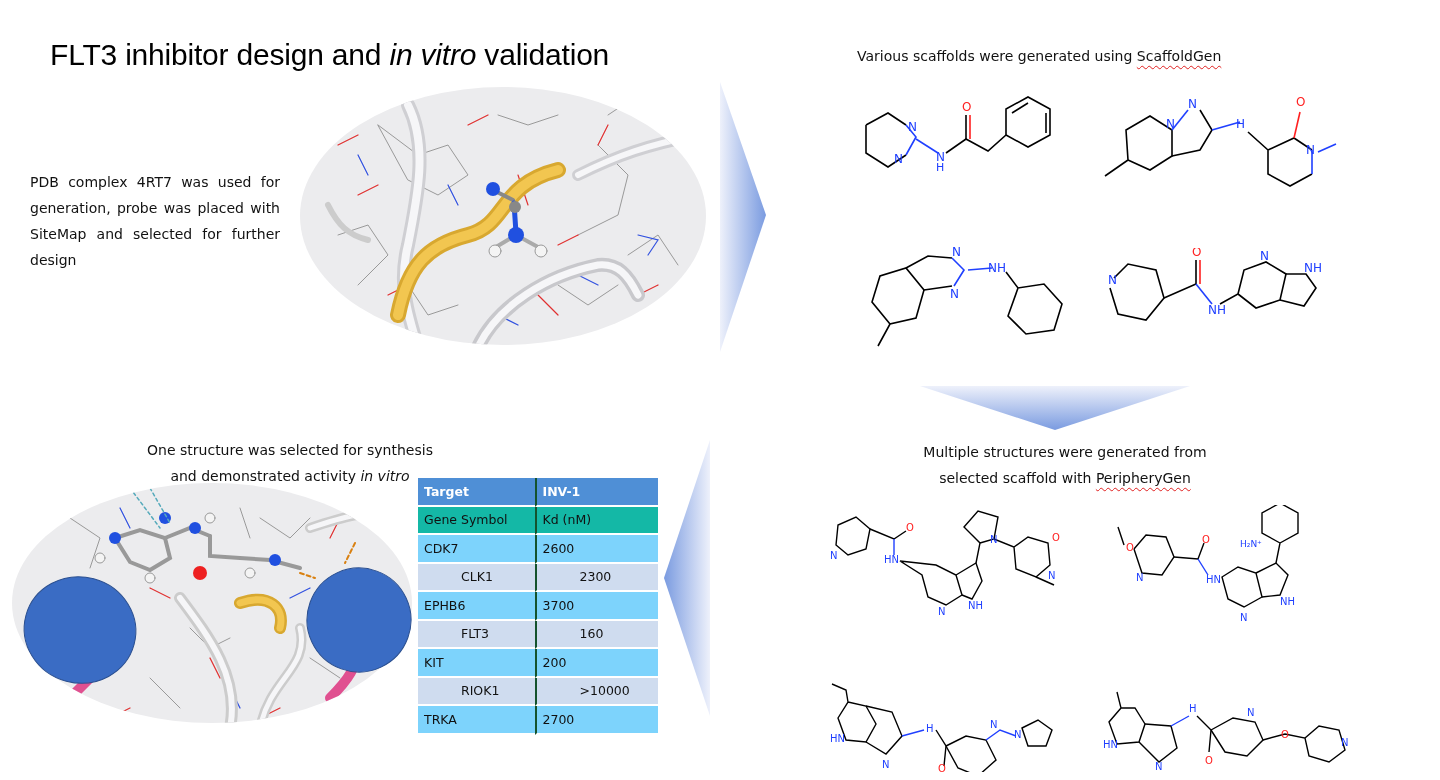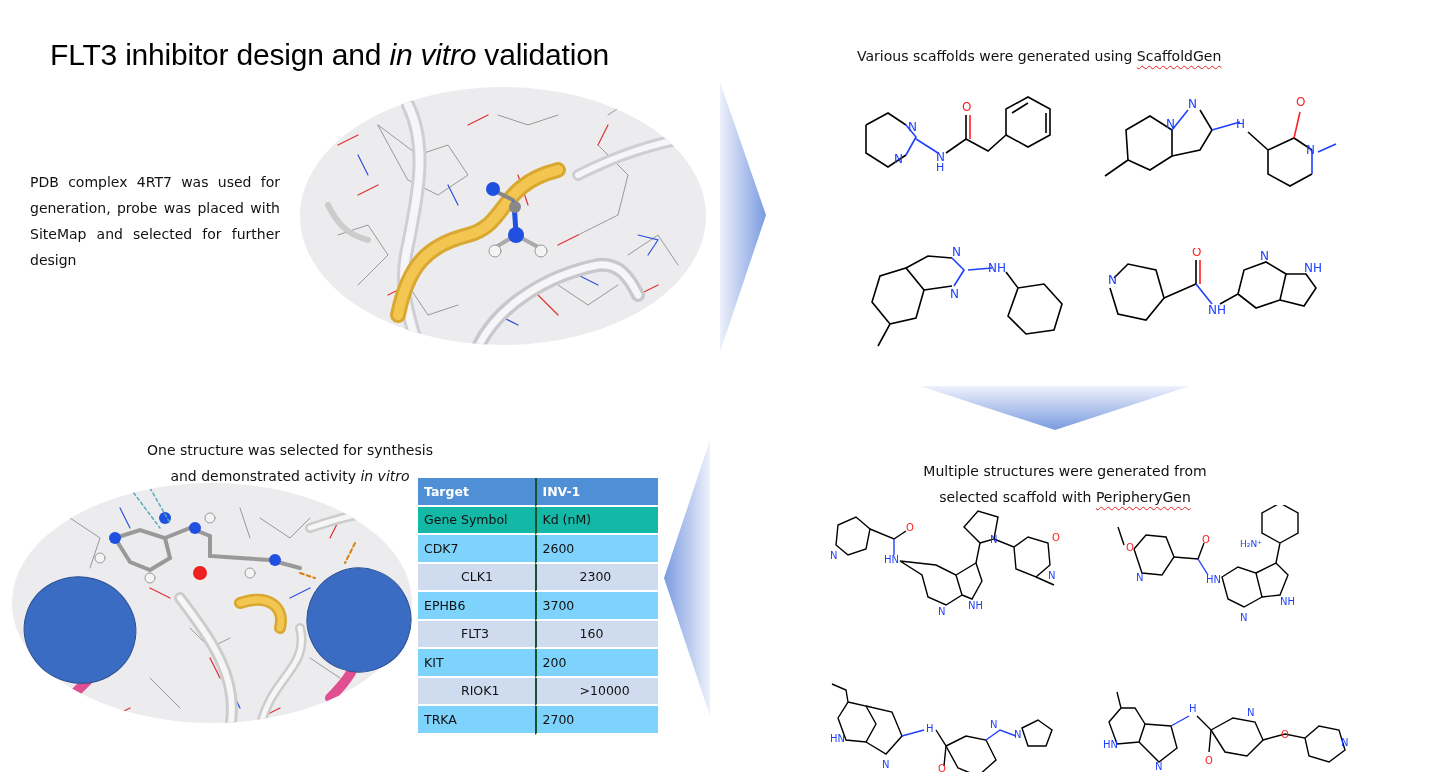--- a/index.html
+++ b/index.html
@@ -173,21 +173,21 @@
 <svg class="abs" style="left:918px; top:384px;" width="275" height="48" viewBox="0 0 275 48">
   <defs>
       <linearGradient id="gd" x1="0" x2="0" y1="0" y2="1">
         <stop offset="0" stop-color="#eef1fb"></stop>
         <stop offset="1" stop-color="#7a9be0"></stop>
       </linearGradient>
     </defs>
   <polygon points="2,2 272,2 137,46" fill="url(#gd)"></polygon>
 </svg>
 
-<div class="abs caption center" style="left:860px; top:439px; width:410px;margin-top:19px;">
+<div class="abs caption center" style="left:860px; top:439px; width:410px;">
   <div>Multiple structures were generated from</div>
   <div><span>selected scaffold with </span><span class="squiggle">PeripheryGen</span></div>
 </div>
 
 <svg class="abs" style="left:826px; top:505px;" width="240" height="110" viewBox="0 0 240 110">
   <g stroke="#000" stroke-width="1.4" fill="none">
     <path d="M10 40 L12 20 L30 12 L44 24 L40 44 L22 50 Z"></path>
     <path d="M44 24 L68 34 L80 26"></path>
       <path d="M68 34 L68 50" stroke="#2040ff"></path>
     <path d="M74 56 L96 70 L102 92 L120 100 L136 90 L130 70 L110 60 Z"></path>

